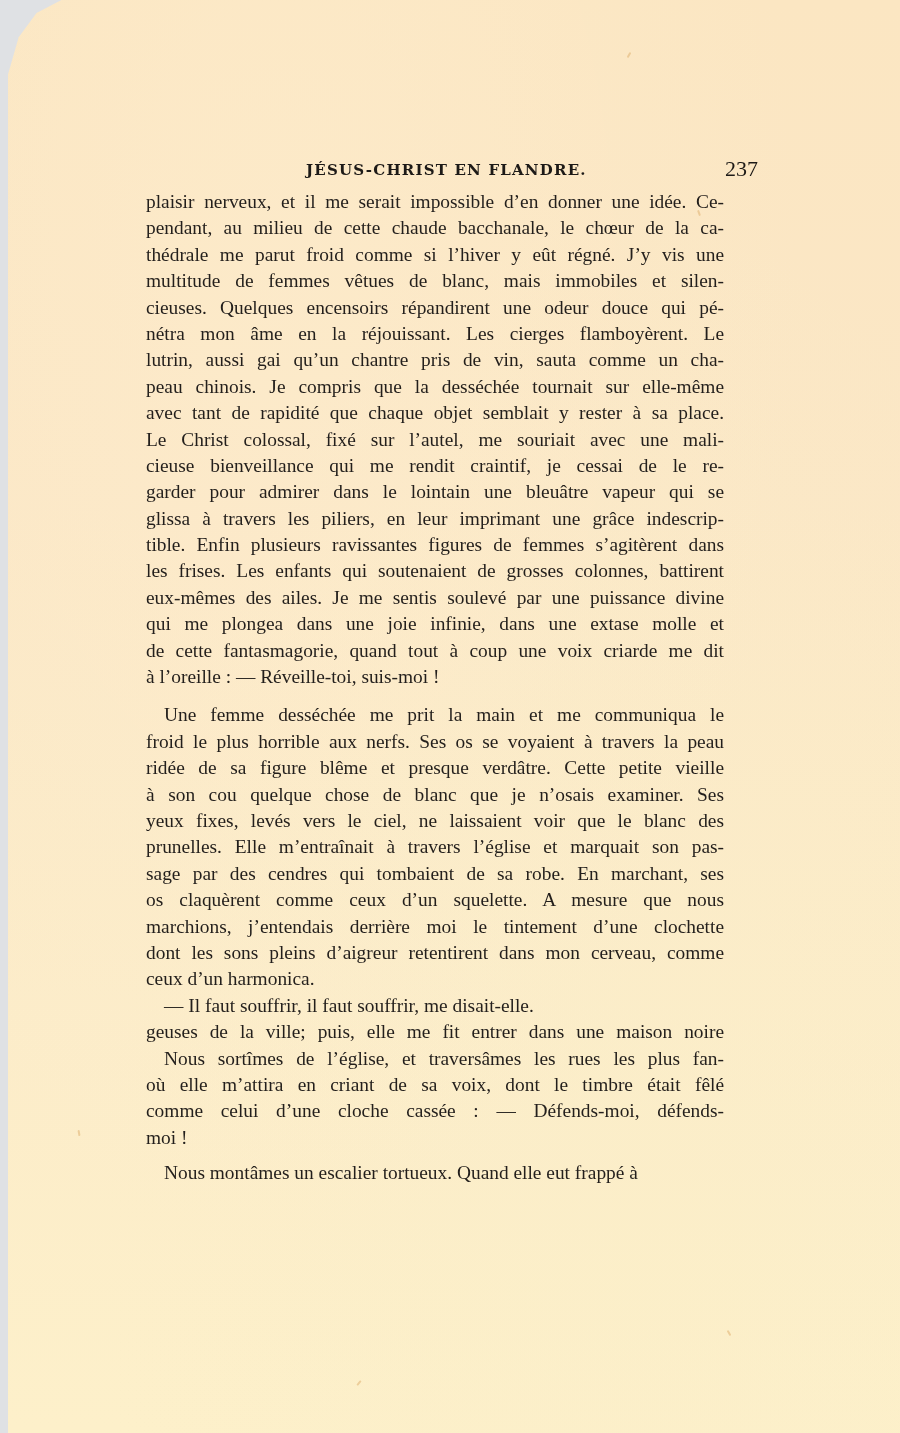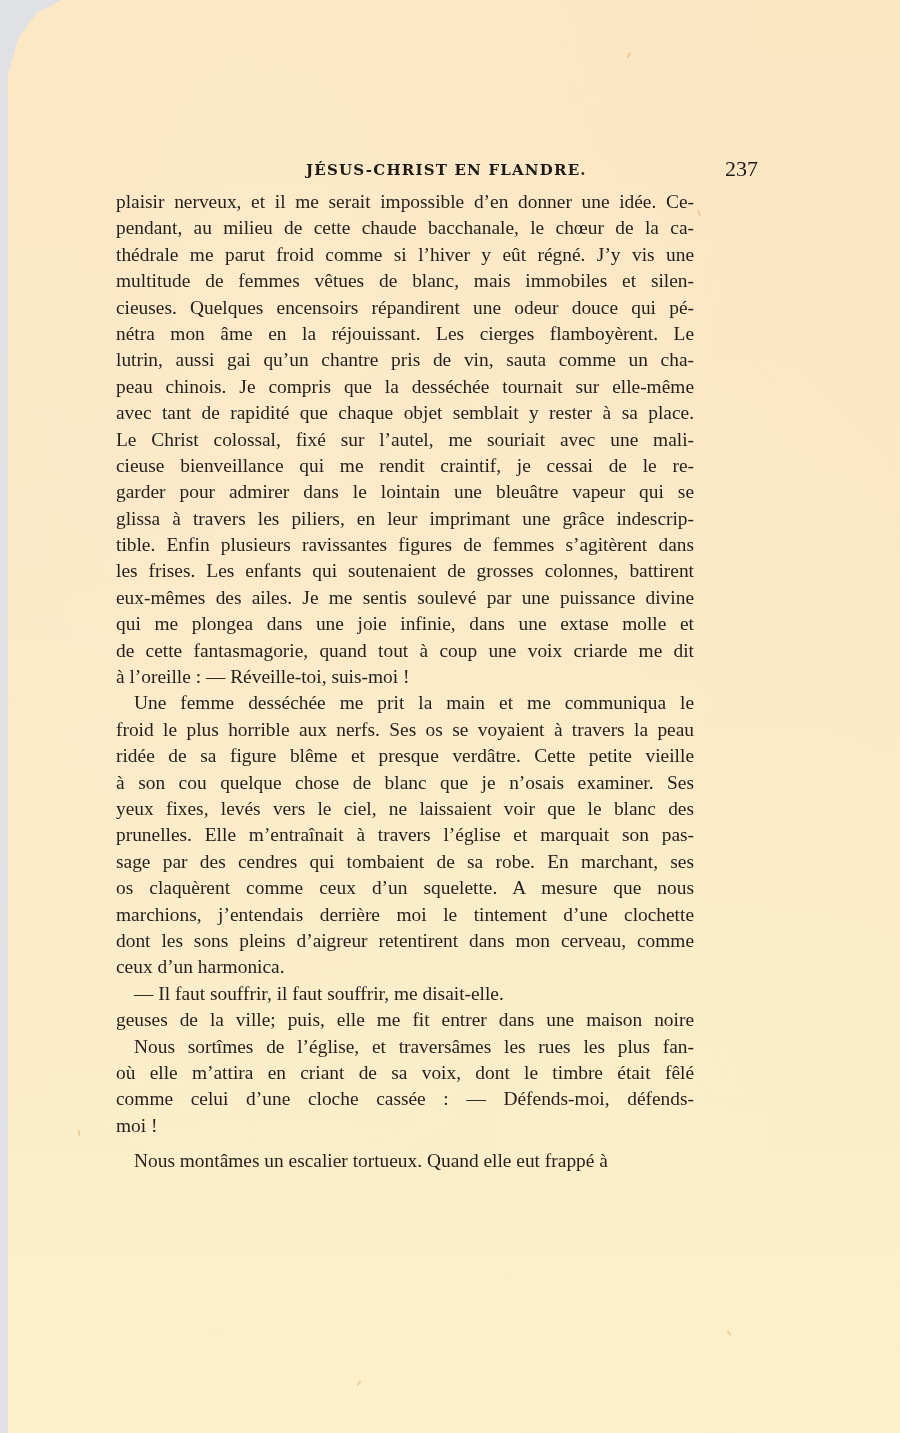--- a/index.html
+++ b/index.html
@@ -46,21 +46,21 @@
       position: absolute;
       left: 674px;
       top: 0px;
       font-family: Liberation Serif, serif;
       font-size: 22px;
       color: #1d1a17;
       margin-left: 35px;
     }
     .text-block {
       position: absolute;
-      left: 116px;
+      left: 146px;
       top: 189px;
       width: 578px;
       font-family: "Liberation Serif", serif;
       font-size: 19.4px;
       line-height: 26.4px;
       color: #231f1c;
     }
     .line {
       display: block;
       height: 26.4px;
@@ -114,21 +114,21 @@
       <span class="line">cieuse bienveillance qui me rendit craintif, je cessai de le re-</span>
       <span class="line">garder pour admirer dans le lointain une bleuâtre vapeur qui se</span>
       <span class="line">glissa à travers les piliers, en leur imprimant une grâce indescrip-</span>
       <span class="line">tible. Enfin plusieurs ravissantes figures de femmes s’agitèrent dans</span>
       <span class="line">les frises. Les enfants qui soutenaient de grosses colonnes, battirent</span>
       <span class="line">eux-mêmes des ailes. Je me sentis soulevé par une puissance divine</span>
       <span class="line">qui me plongea dans une joie infinie, dans une extase molle et</span>
       <span class="line">de cette fantasmagorie, quand tout à coup une voix criarde me dit</span>
       <span class="line last">à l’oreille : — Réveille-toi, suis-moi !</span>
     </div>
-    <div style="margin-top: 0px;">
+    <div style="margin-top: 12px;">
       <span class="line indent">Une femme desséchée me prit la main et me communiqua le</span>
       <span class="line">froid le plus horrible aux nerfs. Ses os se voyaient à travers la peau</span>
       <span class="line">ridée de sa figure blême et presque verdâtre. Cette petite vieille</span>
       <span class="line">à son cou quelque chose de blanc que je n’osais examiner. Ses</span>
       <span class="line">yeux fixes, levés vers le ciel, ne laissaient voir que le blanc des</span>
       <span class="line">prunelles. Elle m’entraînait à travers l’église et marquait son pas-</span>
       <span class="line">sage par des cendres qui tombaient de sa robe. En marchant, ses</span>
       <span class="line">os claquèrent comme ceux d’un squelette. A mesure que nous</span>
       <span class="line">marchions, j’entendais derrière moi le tintement d’une clochette</span>
       <span class="line">dont les sons pleins d’aigreur retentirent dans mon cerveau, comme</span>

